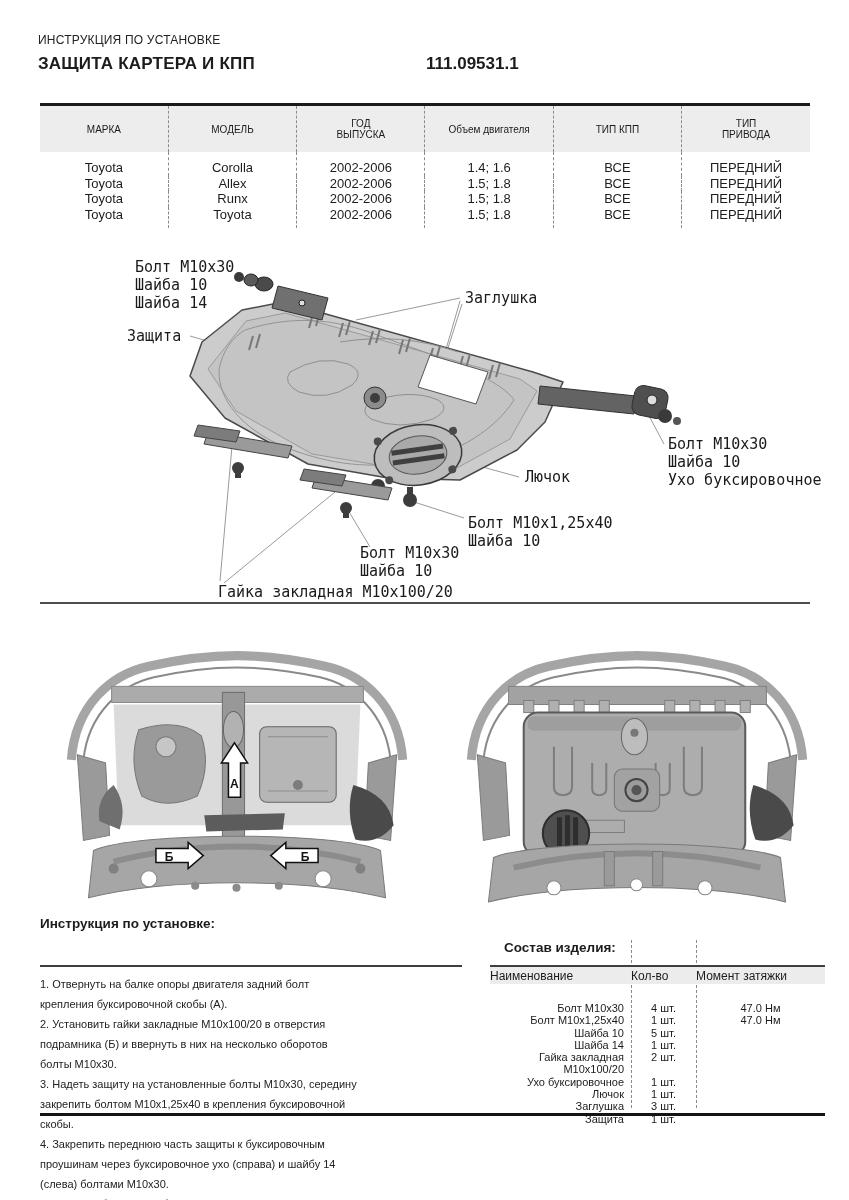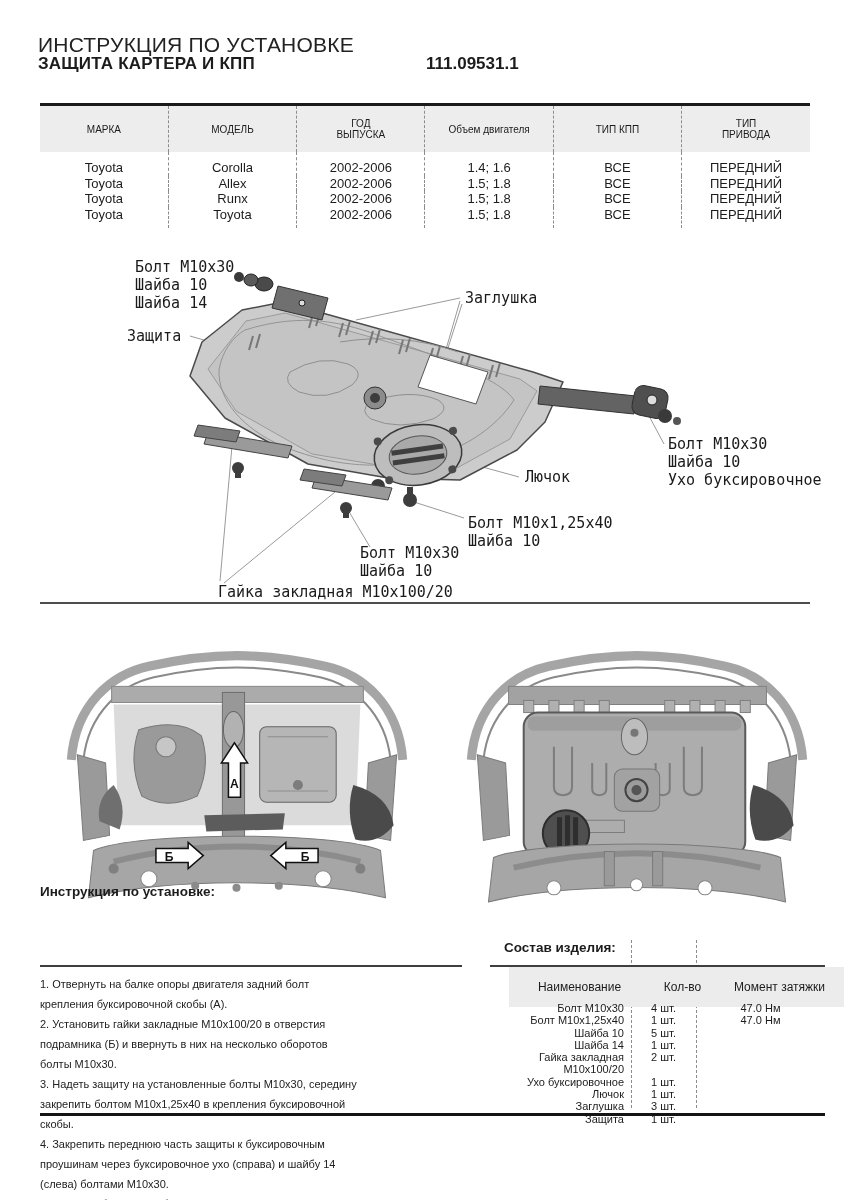--- a/index.html
+++ b/index.html
@@ -1,21 +1,21 @@
 <!DOCTYPE html>
 <html><head>
 <meta charset="utf-8">
 <style>
   html,body{margin:0;padding:0;background:#e9e9e9;}
   .page{position:relative;width:849px;height:1200px;background:#ffffff;margin:0 auto;
         font-family:"Liberation Sans",sans-serif;color:#1c1c1c;overflow:hidden;}
   .abs{position:absolute;}
 
   
-  .doc-type{left:38px;top:33px;font-size:21px;letter-spacing:.2px;color:#222;}
+  .doc-type{left:38px;top:33px;font-size:12px;letter-spacing:.2px;color:#222;}
   .doc-title{left:38px;top:54px;font-size:17px;font-weight:bold;letter-spacing:.2px;}
   .part-number{left:388px;top:54px;font-size:17px;font-weight:bold;margin-left:38px;}
 
   
   .fitment{left:40px;top:103px;width:770px;border-collapse:collapse;table-layout:fixed;
            border-top:3px solid #1a1a1a;}
   .fitment th{background:#ededed;height:46px;font-weight:normal;font-size:10px;
               vertical-align:middle;text-align:center;padding:0;}
   .fitment td{font-size:13px;line-height:15.5px;text-align:center;padding:0;}
   .fitment th:not(:last-child),.fitment td:not(:last-child){border-right:1px dashed #8c8c8c;}
@@ -29,31 +29,31 @@
   
   .rule-mid{left:40px;top:602px;width:770px;height:0;border-top:2px solid #4d4d4d;}
   .rule-bottom{left:40px;top:1113px;width:785px;height:0;border-top:3px solid #141414;}
 
   
   .photo-left{left:52px;top:634px;}
   .photo-right{left:452px;top:634px;}
   .marker-text{font-family:"Liberation Sans",sans-serif;font-weight:bold;font-size:12px;fill:#111;}
 
   
-  .install-heading{left:40px;top:884px;font-size:13.5px;font-weight:bold;}
+  .install-heading{left:40px;top:916px;font-size:13.5px;font-weight:bold;}
   .install-rule{left:40px;top:965px;width:422px;height:0;border-top:2px solid #3f3f3f;}
   .install-steps{left:40px;top:974px;width:322px;font-size:11px;line-height:20px;color:#222;}
 
   
   .parts{left:490px;top:940px;width:335px;height:172px;}
   .parts-heading{position:absolute;left:14px;top:0;font-size:13.5px;font-weight:bold;}
   .parts-rule{position:absolute;left:0;top:25px;width:335px;border-top:2px solid #3f3f3f;}
-  .parts-head-row{position:absolute;left:0;top:27px;width:335px;height:40px;background:#ececec;
+  .parts-head-row{position:absolute;left:0;top:27px;width:335px;height:17px;background:#ececec;
                   display:grid;grid-template-columns:141px 65px 129px;align-items:center;
-                  font-size:12px;text-align:center;margin-left:19px;}
+                  font-size:12px;}
   .parts-rows{position:absolute;left:0;top:62px;width:335px;}
   .parts-row{display:grid;grid-template-columns:141px 65px 129px;font-size:11px;line-height:12.3px;}
   .parts-row .pname{text-align:right;padding-right:7px;}
   .parts-row .pqty{text-align:center;}
   .parts-row .ptq{text-align:center;}
   .dash-v{position:absolute;top:0;height:168px;width:0;border-left:1px dashed #8c8c8c;}
 
   
   .footer-1{left:40px;top:1124px;font-size:14px;}
   .footer-2{left:40px;top:1145px;font-size:14px;}

